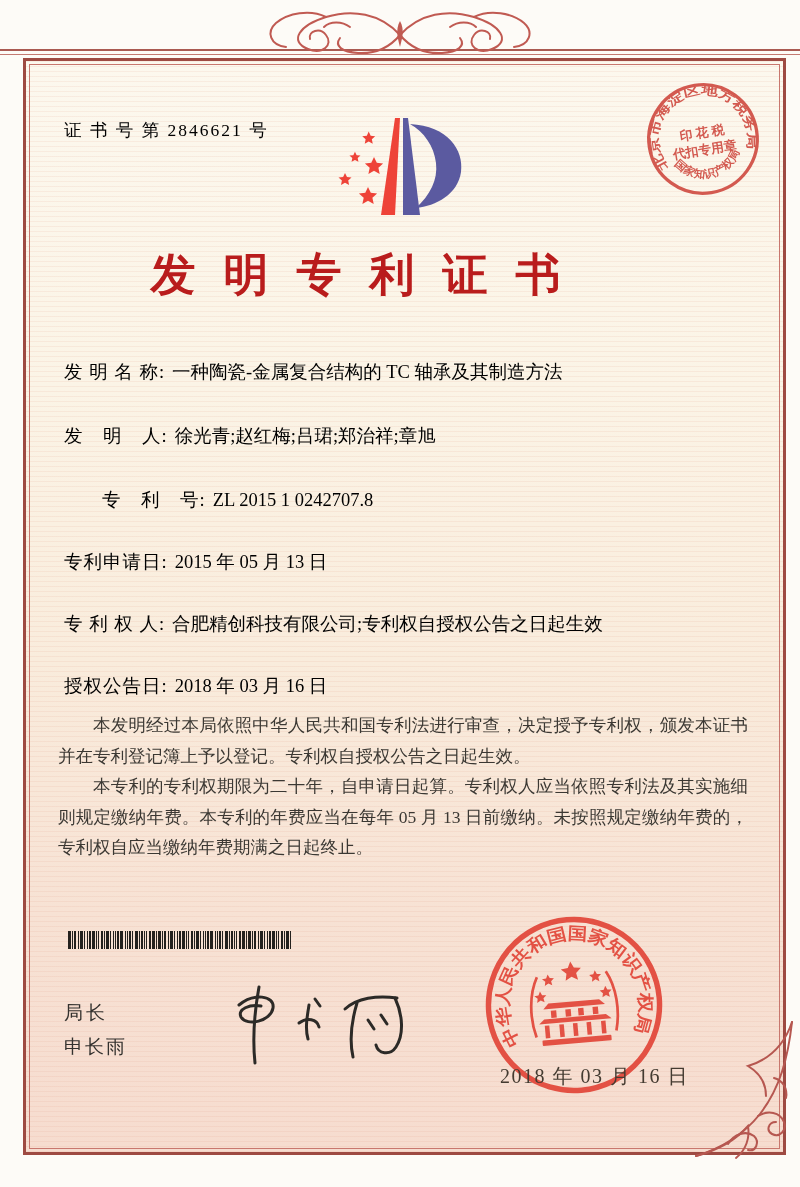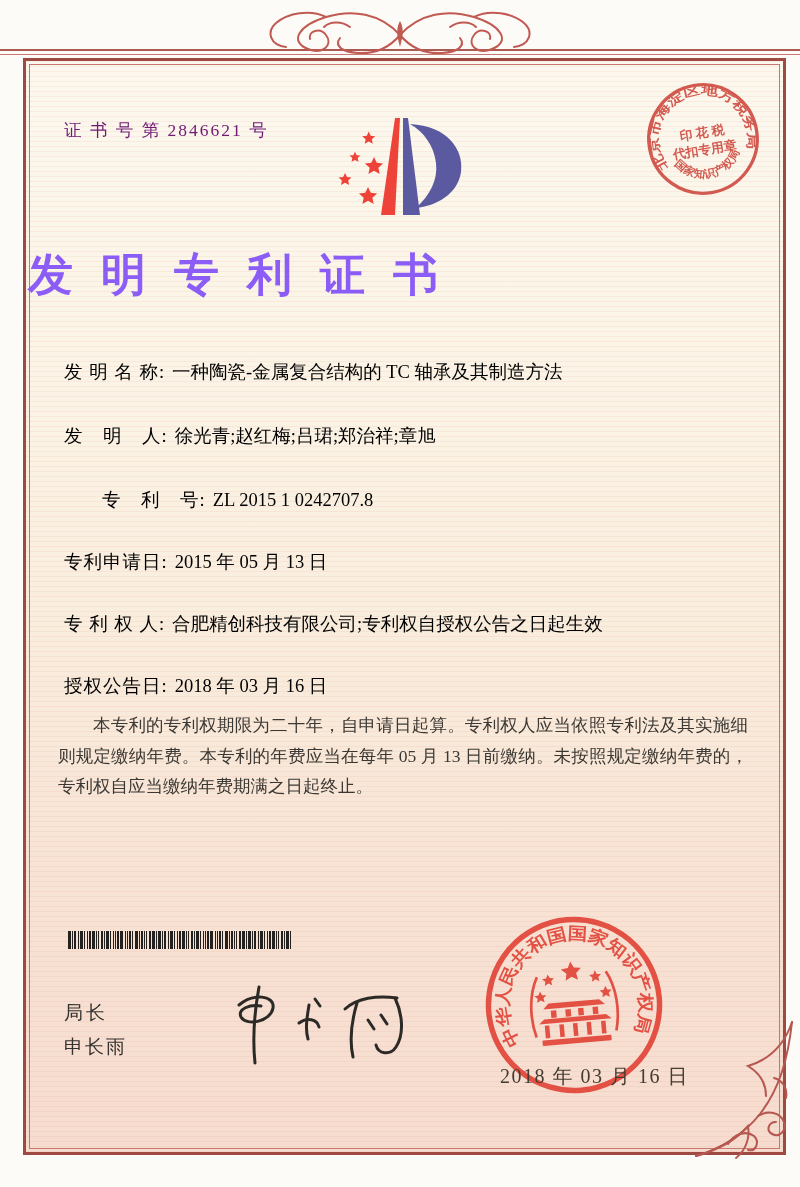--- a/index.html
+++ b/index.html
@@ -19,25 +19,25 @@
     background:
       repeating-linear-gradient(180deg, rgba(224,146,124,0.12) 0 1px, rgba(255,255,255,0) 1px 5px),
       linear-gradient(180deg,#fcf8ee 0%,#fbf4e6 30%,#f9ecdc 55%,#f7e2d4 78%,#f6dccf 100%);
   }
   .frame::after{
     content:"";position:absolute;left:3px;top:3px;right:3px;bottom:3px;
     border:1px solid #c8776e;
   }
   .corner-flourish{position:absolute;left:690px;top:1018px;width:108px;height:148px;}
 
-  .cert-no{position:absolute;left:64px;top:118px;font-size:17.5px;letter-spacing:2px;color:#701a75;white-space:nowrap;}
+  .cert-no{position:absolute;left:64px;top:118px;font-size:17.5px;letter-spacing:2px;color:#000000;white-space:nowrap;}
   .logo{position:absolute;left:332px;top:110px;width:140px;height:112px;}
   .title{
-    position:absolute;left:0;top:245px;width:711px;text-align:left;
-    font-size:45px;font-weight:600;color:#8b5cf6;letter-spacing:28px;text-indent:28px;white-space:nowrap;
+    position:absolute;left:0;top:245px;width:711px;text-align:center;
+    font-size:45px;font-weight:600;color:#b91c1c;letter-spacing:28px;text-indent:28px;white-space:nowrap;
   }
   .field{position:absolute;left:64px;font-size:18.5px;color:#000000;white-space:nowrap;}
   .field .lab{letter-spacing:1px;}
   .field .val{margin-left:7px;}
   .f0{top:359px;} .f1{top:423px;} .f2{top:487px;margin-left:38px;} .f3{top:549px;} .f4{top:611px;} .f5{top:673px;text-align:right;}
 
   .paras{position:absolute;left:58px;top:710px;width:690px;font-size:17.5px;line-height:30.5px;
          color:#3b3833;text-align:justify;}
   .paras p{margin:0;text-indent:2em;}
 
@@ -120,20 +120,21 @@
   <span class="lab">专利申请日:</span><span class="val">2015 年 05 月 13 日</span>
 </div>
 <div class="field f4">
   <span class="lab">专 利 权 人:</span><span class="val">合肥精创科技有限公司;专利权自授权公告之日起生效</span>
 </div>
 <div class="field f5">
   <span class="lab">授权公告日:</span><span class="val">2018 年 03 月 16 日</span>
 </div>
 
 <div class="paras">
+  <p>本发明经过本局依照中华人民共和国专利法进行审查，决定授予专利权，颁发本证书并在专利登记簿上予以登记。专利权自授权公告之日起生效。</p>
   <p>本专利的专利权期限为二十年，自申请日起算。专利权人应当依照专利法及其实施细则规定缴纳年费。本专利的年费应当在每年 05 月 13 日前缴纳。未按照规定缴纳年费的，专利权自应当缴纳年费期满之日起终止。</p>
 </div>
 
 <svg class="barcode" viewBox="0 0 224 18" preserveAspectRatio="none">
   <path d="M0,9 H224" stroke="#24211e" stroke-width="18" stroke-dasharray="3,1,1,1,2,2,1,1,3,1,1,2,1,1,2,1,3,1,1,1,1,2,2,1,1,1,3,1,1,2,1,1,1,1,2,1,3,2,1,1,1,1,2,1,1,2,3,1,1,1,2,1,1,1,1,2,2,1,3,1,1,1"></path>
 </svg>
 
 <div class="officer-title">局长</div>
 <div class="officer-name">申长雨</div>
 

